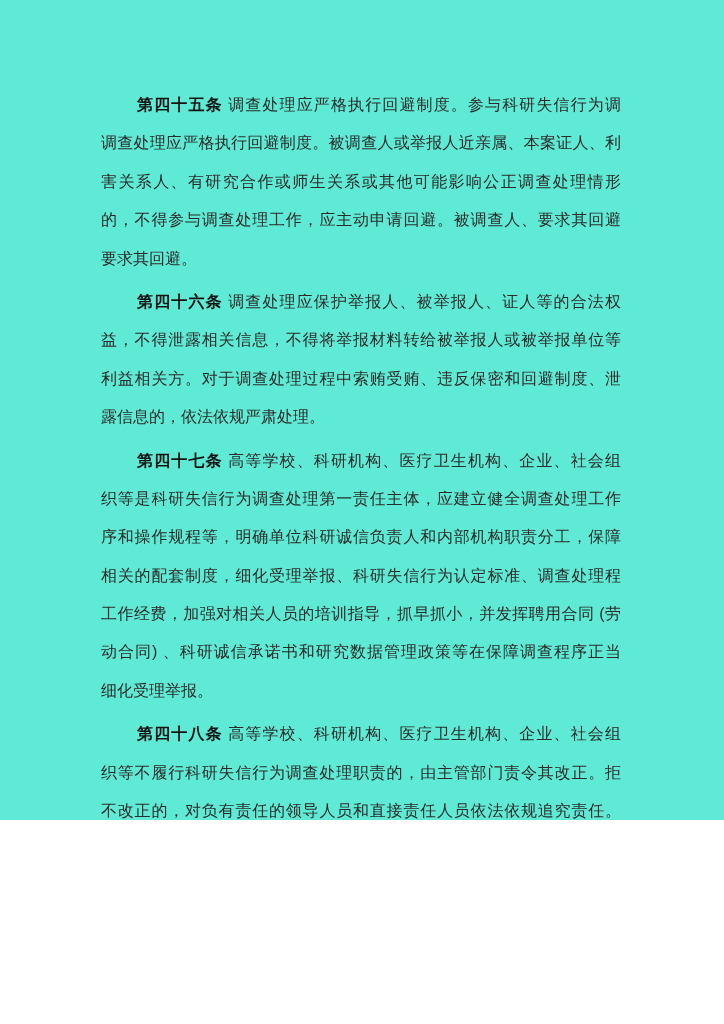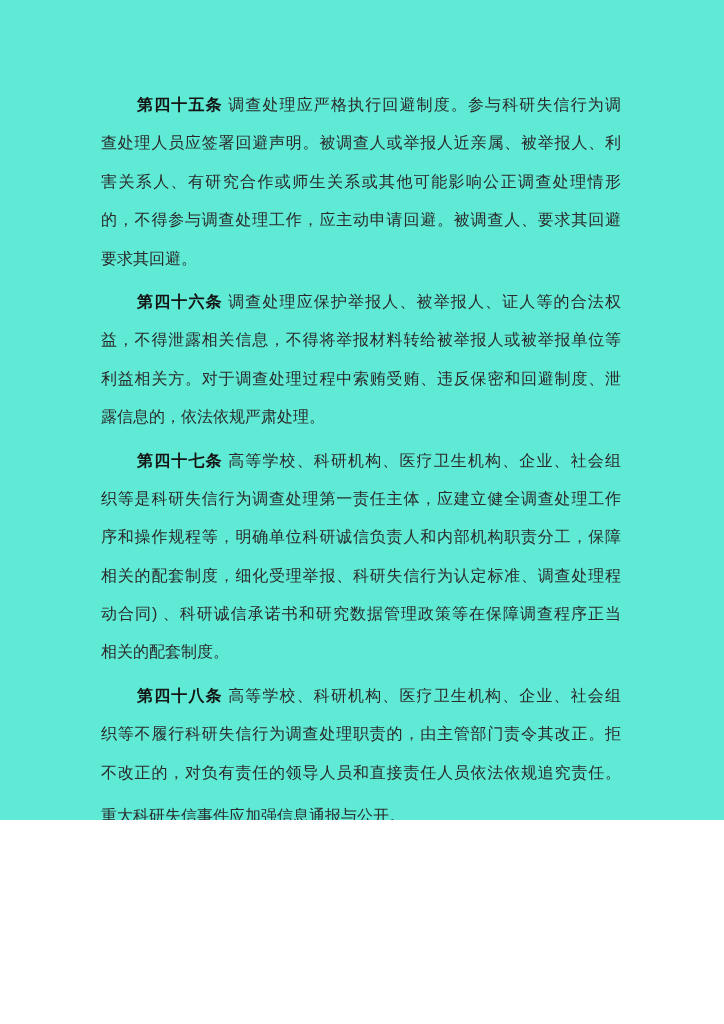--- a/index.html
+++ b/index.html
@@ -51,38 +51,39 @@
     color: #1a1a1a;
   }
 </style>
 </head>
 <body>
 
 <div class="page">
   <div class="doc-body" id="doc-body">
       <div class="para">
         <div class="line first"><span class="article-num">第四十五条</span> 调查处理应严格执行回避制度。参与科研失信行为调</div>
-        <div class="line">查处理人员应签署回避声明。被调查人或举报人近亲属、被举报人、利</div>
+        <div class="line">调查处理应严格执行回避制度。被调查人或举报人近亲属、本案证人、利</div>
         <div class="line">害关系人、有研究合作或师生关系或其他可能影响公正调查处理情形</div>
         <div class="line">的，不得参与调查处理工作，应主动申请回避。被调查人、要求其回避</div>
         <div class="line last">要求其回避。</div>
       </div>
       <div class="para">
         <div class="line first"><span class="article-num">第四十六条</span> 调查处理应保护举报人、被举报人、证人等的合法权</div>
         <div class="line">益，不得泄露相关信息，不得将举报材料转给被举报人或被举报单位等</div>
         <div class="line">利益相关方。对于调查处理过程中索贿受贿、违反保密和回避制度、泄</div>
         <div class="line last">露信息的，依法依规严肃处理。</div>
       </div>
       <div class="para">
         <div class="line first"><span class="article-num">第四十七条</span> 高等学校、科研机构、医疗卫生机构、企业、社会组</div>
         <div class="line">织等是科研失信行为调查处理第一责任主体，应建立健全调查处理工作</div>
         <div class="line">序和操作规程等，明确单位科研诚信负责人和内部机构职责分工，保障</div>
         <div class="line">相关的配套制度，细化受理举报、科研失信行为认定标准、调查处理程</div>
+        <div class="line">工作经费，加强对相关人员的培训指导，抓早抓小，并发挥聘用合同 (劳</div>
         <div class="line">动合同) 、科研诚信承诺书和研究数据管理政策等在保障调查程序正当</div>
-        <div class="line last">相关的配套制度。</div>
+        <div class="line last">细化受理举报。</div>
       </div>
       <div class="para">
         <div class="line first"><span class="article-num">第四十八条</span> 高等学校、科研机构、医疗卫生机构、企业、社会组</div>
         <div class="line">织等不履行科研失信行为调查处理职责的，由主管部门责令其改正。拒</div>
         <div class="line">不改正的，对负有责任的领导人员和直接责任人员依法依规追究责任。</div>
       </div>
       <div class="para">
         <div class="line last">重大科研失信事件应加强信息通报与公开。</div>
       </div>
     </div>

